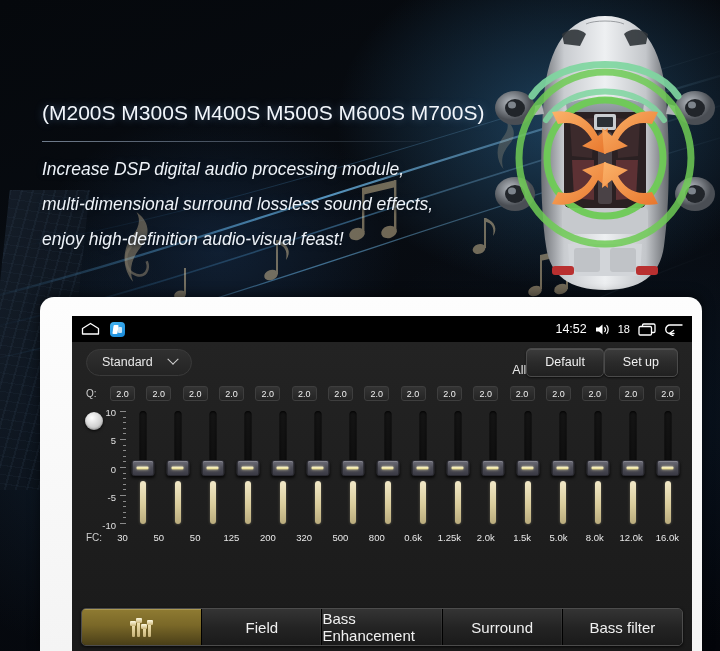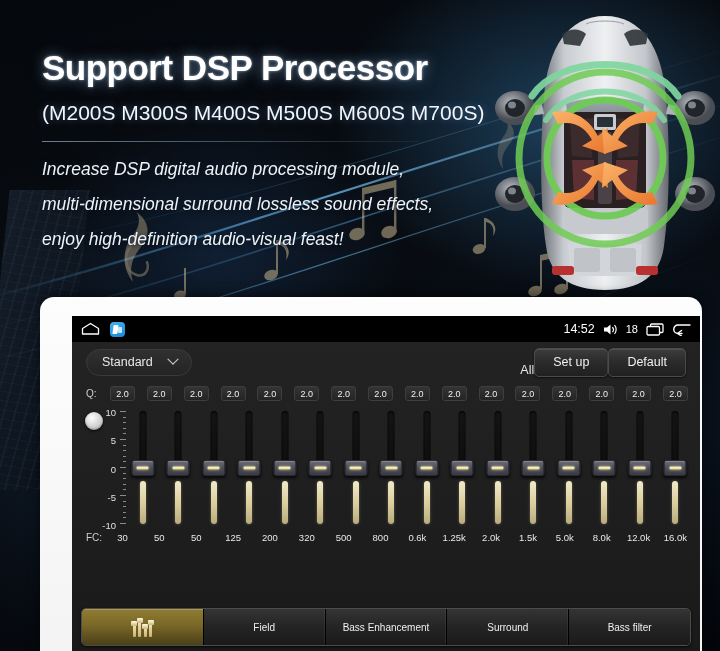--- a/index.html
+++ b/index.html
@@ -72,21 +72,21 @@
   
   .car-wrap { position:absolute; left:490px; top:8px; width:230px; height:292px; }
 
   
   .tablet {
     position: absolute; left: 40px; top: 297px;
     width: 662px; height: 354px;
     background: linear-gradient(180deg,#fdfdfd 0%, #f4f4f4 100%);
     border-radius: 14px 14px 0 0;
     box-shadow: 0 -2px 12px rgba(0,0,0,.55);
-    padding: 19px 2px 0 32px;
+    padding: 19px 10px 0 32px;
   }
   .screen {
     position: relative;
     width: 100%; height: 100%;
     background: #1b1b1b;
     overflow: hidden;
   }
 
   
   .statusbar {
@@ -218,21 +218,21 @@
   .tabbar {
     position:absolute; left:9px; right:9px; bottom:5px;
     height:38px; display:flex;
     background: linear-gradient(180deg,#2a2a2a,#141414);
     border:1px solid #4c4c4c; border-radius:5px;
     overflow:hidden;
     box-shadow: 0 1px 3px rgba(0,0,0,.8), inset 0 1px 0 rgba(255,255,255,.07);
   }
   .tab {
     flex:1; display:flex; align-items:center; justify-content:center;
-    color:#f0f0f0; font-size:10px;
+    color:#f0f0f0; font-size:15px;
     background: linear-gradient(180deg,#343434 0%, #242424 50%, #1a1a1a 100%);
     border-right:1px solid #000;
     box-shadow: inset -1px 0 0 rgba(255,255,255,.06);
   }
   .tab:last-child { border-right:none; box-shadow:none; }
   .tab.active {
     background: linear-gradient(180deg,#8f7b32 0%, #7a6828 45%, #4a3f18 100%);
     box-shadow: inset 0 1px 0 rgba(255,240,180,.25);
   }
   .eqicon { display:flex; align-items:flex-end; gap:2.5px; height:20px; }
@@ -302,21 +302,20 @@
         <path d="M20 0 L48 -6 L48 0 L20 6 Z"></path>
         <ellipse cx="15" cy="36" rx="7" ry="5" transform="rotate(-18 15 36)"></ellipse>
         <ellipse cx="41" cy="34" rx="7" ry="5" transform="rotate(-18 41 34)"></ellipse>
       </g>
       <g transform="translate(500,120) scale(0.6)" opacity=".45">
         <path d="M10 0 c14 10 18 26 6 40 c-10 12 -16 26 -10 42 c-12 -14 -14 -36 -2 -52 c8 -10 12 -20 6 -30 z"></path>
       </g>
     </g>
   </svg>
 
-  <div class="title">Support DSP Processor</div>
   <div class="subtitle">(M200S M300S M400S M500S M600S M700S)</div>
   <div class="rule"></div>
   <div class="desc">Increase DSP digital audio processing module, multi-dimensional surround lossless sound effects, enjoy high-definition audio-visual feast!</div>
 
   <div class="car-wrap">
     <svg width="230" height="292" viewBox="0 0 230 292">
       <defs>
         <linearGradient id="body" x1="0" y1="0" x2="1" y2="0">
           <stop offset="0" stop-color="#6d7075"></stop>
           <stop offset="0.18" stop-color="#c9ccd0"></stop>
@@ -435,22 +434,22 @@
 
       <div class="panel">
 
         <div class="ctrlrow">
           <div class="preset">
             <span>Standard</span>
             <span class="chev"></span>
           </div>
           <div class="ctrl-right">
             <span class="all-label">All</span>
+            <button class="btn">Default</button>
             <button class="btn">Set up</button>
-            <button class="btn">Default</button>
           </div>
         </div>
 
         <div class="qrow">
           <span class="qlabel">Q:</span>
           <div class="qcells" id="qcells">
               <div class="qcell">2.0</div>
               <div class="qcell">2.0</div>
               <div class="qcell">2.0</div>
               <div class="qcell">2.0</div>

